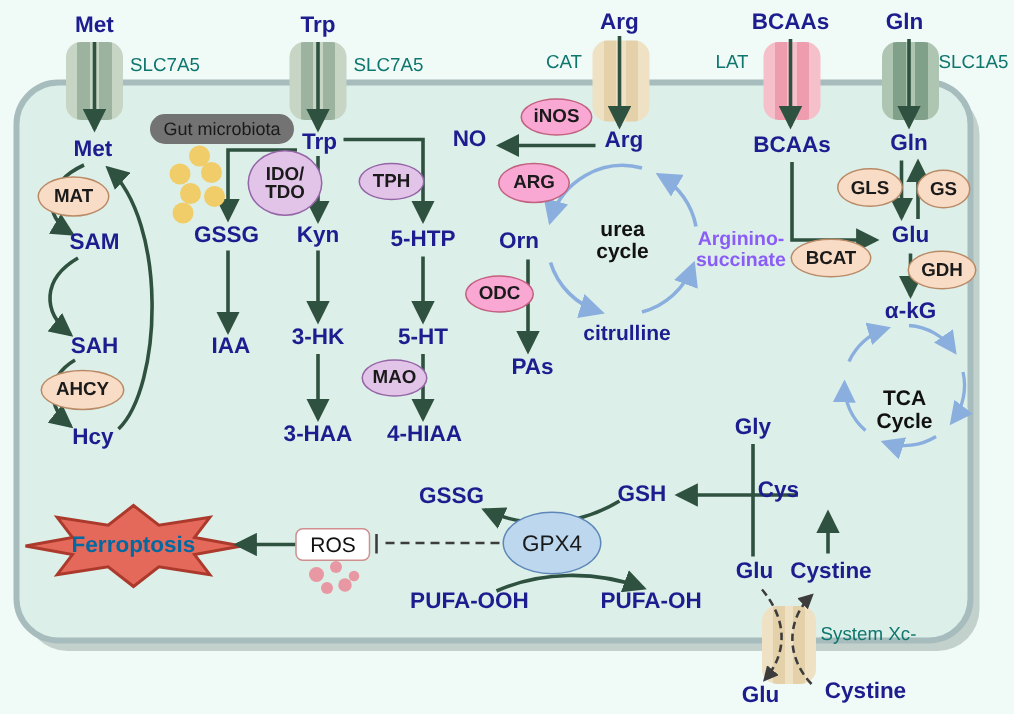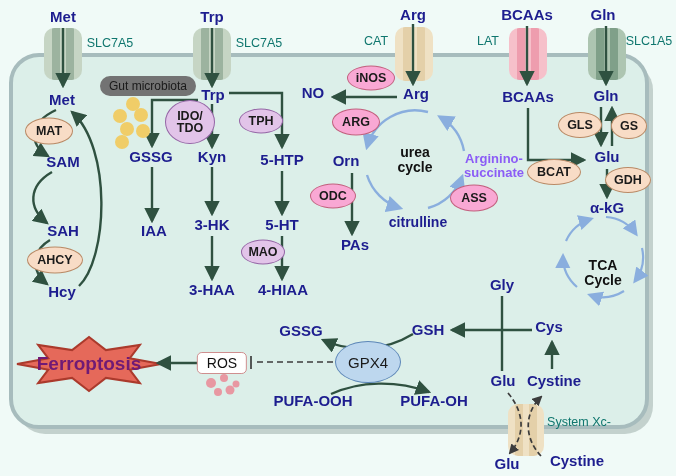--- a/index.html
+++ b/index.html
@@ -12,21 +12,21 @@
   .pillar{position:absolute;border-radius:10px;}
   .t-green{background:linear-gradient(90deg,#c6d5c4 0 20%,#9cb39f 20% 42%,#c6d5c4 42% 58%,#9cb39f 58% 80%,#c6d5c4 80% 100%);}
   .t-green2{background:linear-gradient(90deg,#adc5b1 0 20%,#80a089 20% 42%,#adc5b1 42% 58%,#80a089 58% 80%,#adc5b1 80% 100%);}
   .t-tan{background:linear-gradient(90deg,#efe1c4 0 20%,#e4d0a9 20% 42%,#efe1c4 42% 58%,#e4d0a9 58% 80%,#efe1c4 80% 100%);}
   .t-pink{background:linear-gradient(90deg,#f6c0ca 0 20%,#ee9dae 20% 42%,#f6c0ca 42% 58%,#ee9dae 58% 80%,#f6c0ca 80% 100%);}
   .lbl{position:absolute;transform:translate(-50%,-50%);font-weight:bold;color:#1d1d8f;
        font-size:15px;white-space:nowrap;line-height:1.05;text-align:center;}
   .blk{color:#0f766e;font-weight:normal;font-size:12.5px;}
   .cyc{color:#111;font-weight:bold;font-size:14px;white-space:normal;}
   .royal{color:#8b5cf6;font-size:13px;white-space:normal;}
-  .ferro{color:#701a75;font-size:19px;}
+  .ferro{color:#0369a1;font-size:15px;}
   .oval{position:absolute;transform:translate(-50%,-50%);border-radius:50%;display:flex;
         align-items:center;justify-content:center;font-size:12.5px;font-weight:bold;color:#1a1a1a;
         text-align:center;line-height:1.0;}
   .pink{background:#f9a8d4;border:1.5px solid #c2607e;}
   .peach{background:#f8dcc6;border:1.5px solid #b98a66;}
   .purple{background:#e2c4e9;border:1.5px solid #9566a6;}
   .blueov{background:#bdd7ee;border:1.5px solid #5d87b8;font-size:15px;font-weight:normal;}
   .badge{position:absolute;transform:translate(-50%,-50%);background:#737373;border-radius:11px;
          padding:3px 9px;font-size:12px;color:#1a1a1a;white-space:nowrap;}
   .rosbox{position:absolute;transform:translate(-50%,-50%);background:#ffffff;border:1.5px solid #cf8f8f;
@@ -166,41 +166,40 @@
   <div class="lbl" style="left:416px;top:94px">Arg</div>
   <div class="lbl" style="left:346px;top:161px">Orn</div>
   <div class="lbl" style="left:355px;top:245px">PAs</div>
   <div class="lbl" style="left:418px;top:222px;font-size:14px">citrulline</div>
   <div class="lbl royal" style="left:494px;top:166px;width:84px">Arginino-succinate</div>
   <div class="lbl" style="left:528px;top:97px">BCAAs</div>
   <div class="lbl" style="left:606px;top:96px">Gln</div>
   <div class="lbl" style="left:607px;top:157px">Glu</div>
   <div class="lbl" style="left:607px;top:208px">α-kG</div>
   <div class="lbl" style="left:502px;top:285px">Gly</div>
-  <div class="lbl" style="left:549px;top:327px">Cys</div>
+  <div class="lbl" style="left:519px;top:327px">Cys</div>
   <div class="lbl" style="left:428px;top:330px">GSH</div>
   <div class="lbl" style="left:301px;top:331px">GSSG</div>
   <div class="lbl" style="left:313px;top:401px">PUFA-OOH</div>
   <div class="lbl" style="left:434px;top:401px">PUFA-OH</div>
   <div class="lbl" style="left:503px;top:381px">Glu</div>
   <div class="lbl" style="left:554px;top:381px">Cystine</div>
 
   <div class="lbl cyc" style="left:415px;top:160px;width:46px">urea cycle</div>
   <div class="lbl cyc" style="left:603px;top:273px;width:48px">TCA Cycle</div>
 
   <div class="oval peach" style="left:49px;top:131px;width:46px;height:25px">MAT</div>
   <div class="oval purple" style="left:190px;top:122px;width:48px;height:42px">
       <span class="brk">IDO/TDO</span>
     </div>
   <div class="oval peach" style="left:55px;top:260px;width:54px;height:25px">AHCY</div>
   <div class="oval purple" style="left:261px;top:121px;width:42px;height:23px">TPH</div>
   <div class="oval purple" style="left:263px;top:252px;width:42px;height:23px">MAO</div>
   <div class="oval pink" style="left:371px;top:78px;width:46px;height:23px">iNOS</div>
   <div class="oval pink" style="left:356px;top:122px;width:46px;height:25px">ARG</div>
-  <div class="oval pink" style="left:474px;top:198px;width:46px;height:25px">ASS</div>
   <div class="oval pink" style="left:333px;top:196px;width:44px;height:23px">ODC</div>
   <div class="oval peach" style="left:580px;top:125px;width:42px;height:24px">GLS</div>
   <div class="oval peach" style="left:629px;top:126px;width:34px;height:24px">GS</div>
   <div class="oval peach" style="left:554px;top:172px;width:52px;height:24px">BCAT</div>
   <div class="oval peach" style="left:628px;top:180px;width:44px;height:24px">GDH</div>
   <div class="oval blueov" style="left:368px;top:362px;width:64px;height:40px">GPX4</div>
 
   <div class="badge" style="left:148px;top:86px">Gut microbiota</div>
   <div class="rosbox" style="left:222px;top:363px">ROS</div>
   <div class="lbl ferro" style="left:89px;top:364px">Ferroptosis</div>

